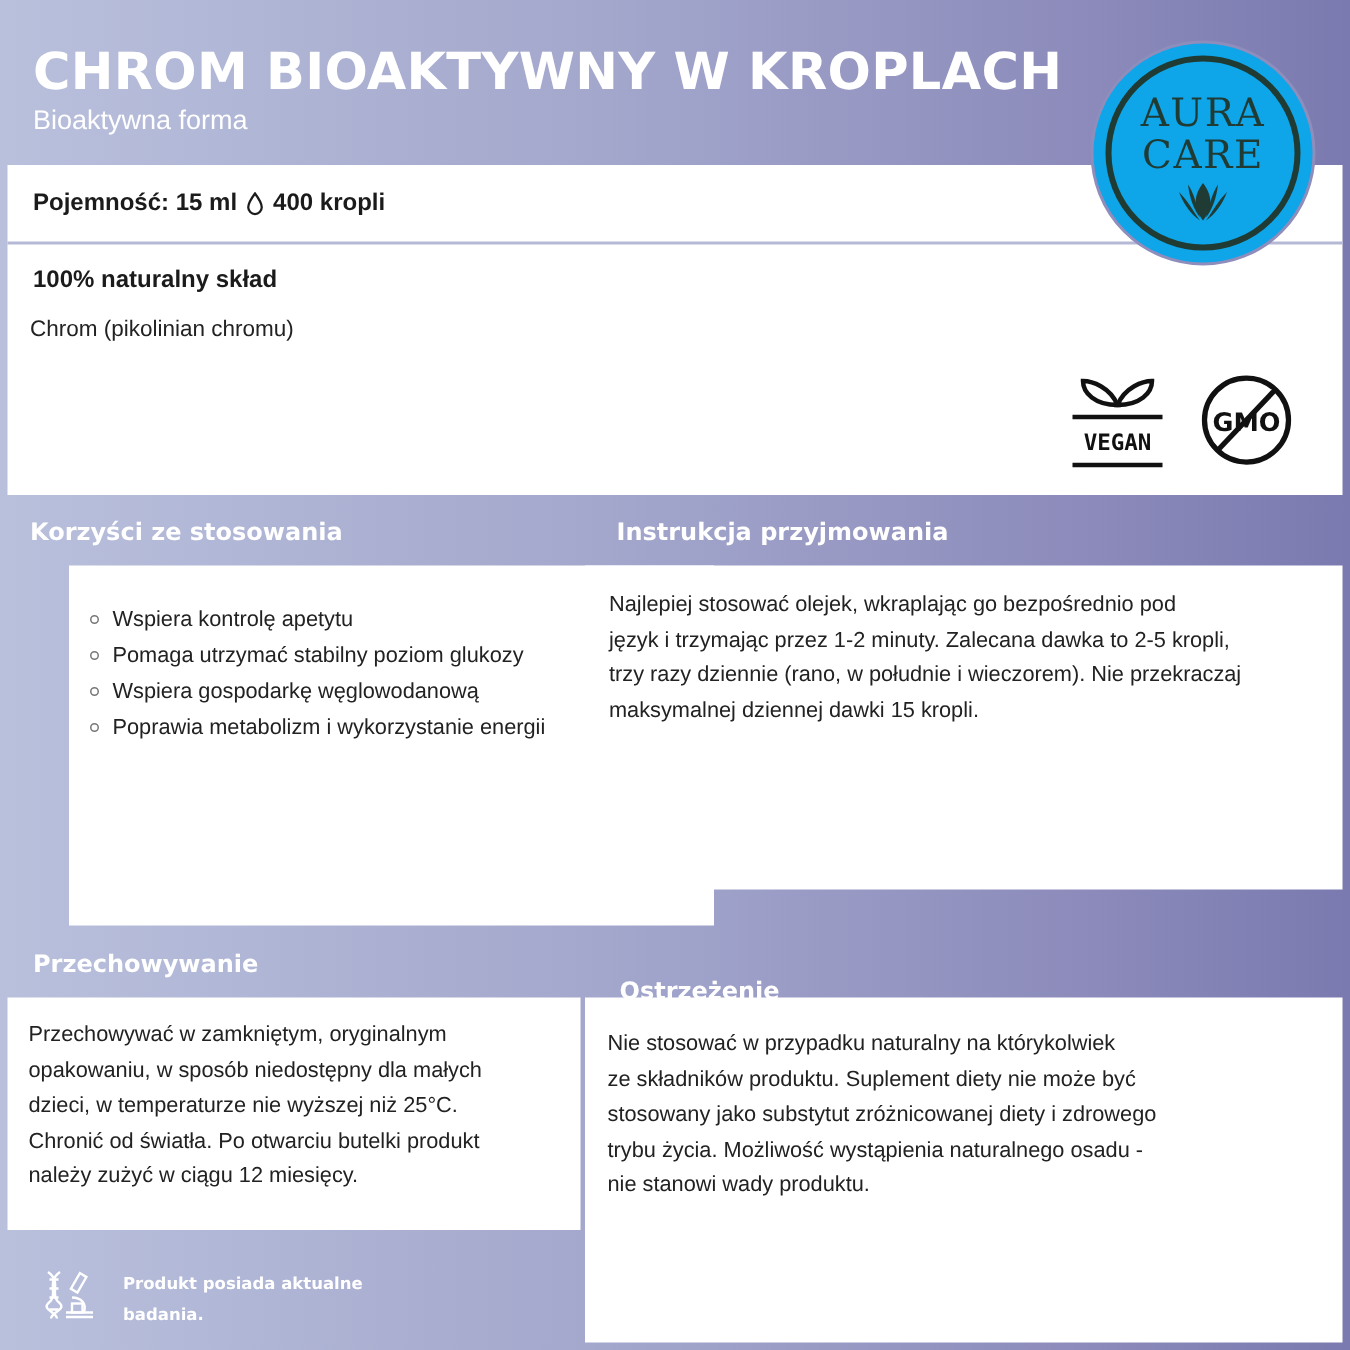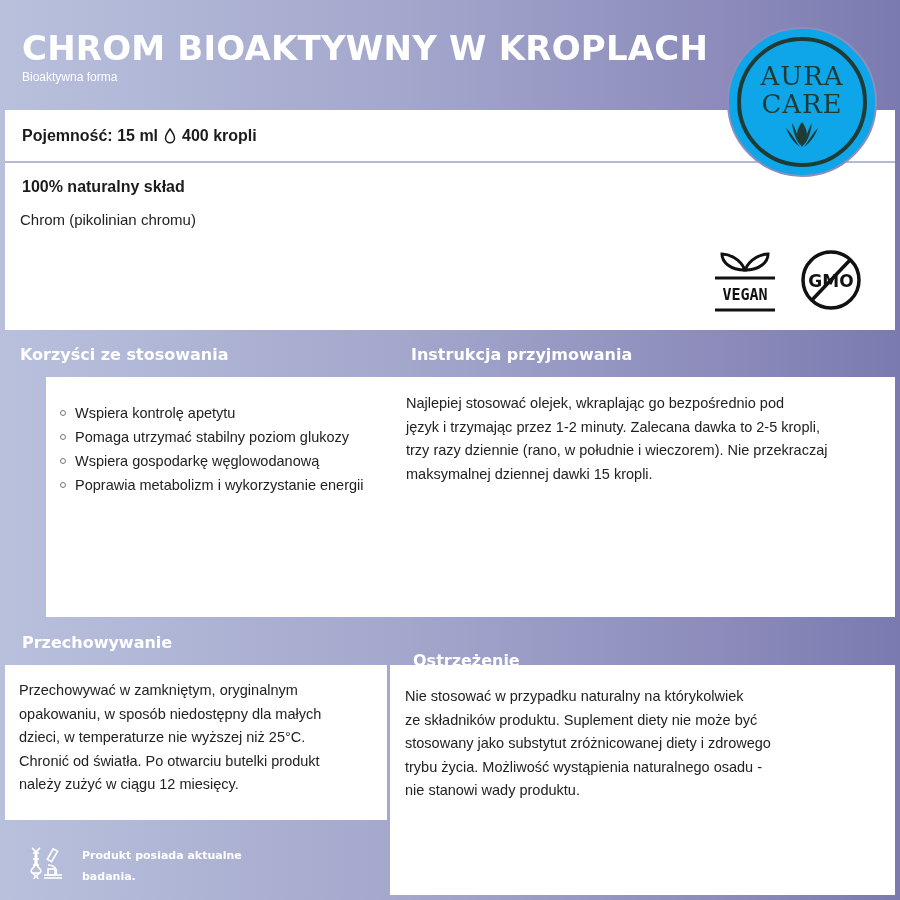--- a/index.html
+++ b/index.html
@@ -10,21 +10,21 @@
     background: linear-gradient(90deg, #b9c0dc 0%, #a3a7cc 45%, #8c8bbb 80%, #7b7ab0 100%);
     color: #1b1b1b;
   }
   .title {
     position: absolute; left: 22px; top: 28px;
     font-size: 34px; font-weight: 800; color: #ffffff; letter-spacing: 0.2px;
     font-family: "DejaVu Sans", sans-serif;
   }
   .subtitle {
     position: absolute; left: 22px; top: 70px;
-    font-size: 12px; color: #ffffff;
+    font-size: 18px; color: #ffffff;
   }
   .panel-white { position: absolute; background: #ffffff; }
   .top-panel { left: 5px; top: 110px; width: 890px; height: 220px; }
   .capacity-row {
     position: absolute; left: 5px; top: 110px; width: 890px; height: 53px;
     border-bottom: 2px solid #b5b9d6;
   }
   .capacity {
     position: absolute; left: 17px; top: 17px;
     font-size: 16px; font-weight: 700; color: #1b1b1b;
@@ -53,21 +53,21 @@
     font-family: "DejaVu Serif", "Liberation Serif", serif;
     font-size: 26px; line-height: 28px; color: #1f3b33; text-align: center; letter-spacing: 1px;
   }
   .badges { position: absolute; left: 712px; top: 248px; display: flex; gap: 20px; }
   .section-header {
     position: absolute; color: #ffffff; font-weight: 700; font-size: 16px;
     font-family: "DejaVu Sans", sans-serif;
   }
   .box { position: absolute; background: #ffffff; }
   .benefits { left: 22px; top: 377px; width: 430px; height: 240px; margin-left: 24px; }
-  .instructions { left: 390px; top: 377px; width: 505px; height: 240px; padding-left: 43px; }
+  .instructions { left: 390px; top: 377px; width: 505px; height: 216px; padding-left: 43px; }
   .storage { left: 5px; top: 665px; width: 382px; height: 155px; }
   .warning { left: 390px; top: 665px; width: 505px; height: 230px; }
   .benefit-list { list-style: none; position: absolute; left: 14px; top: 24px; }
   .benefit-list li {
     font-size: 14.5px; line-height: 24px; color: #222; display: flex; align-items: center;
   }
   .bullet {
     width: 6px; height: 6px; border: 1px solid #777; border-radius: 50%;
     margin-right: 9px; display: inline-block;
   }

